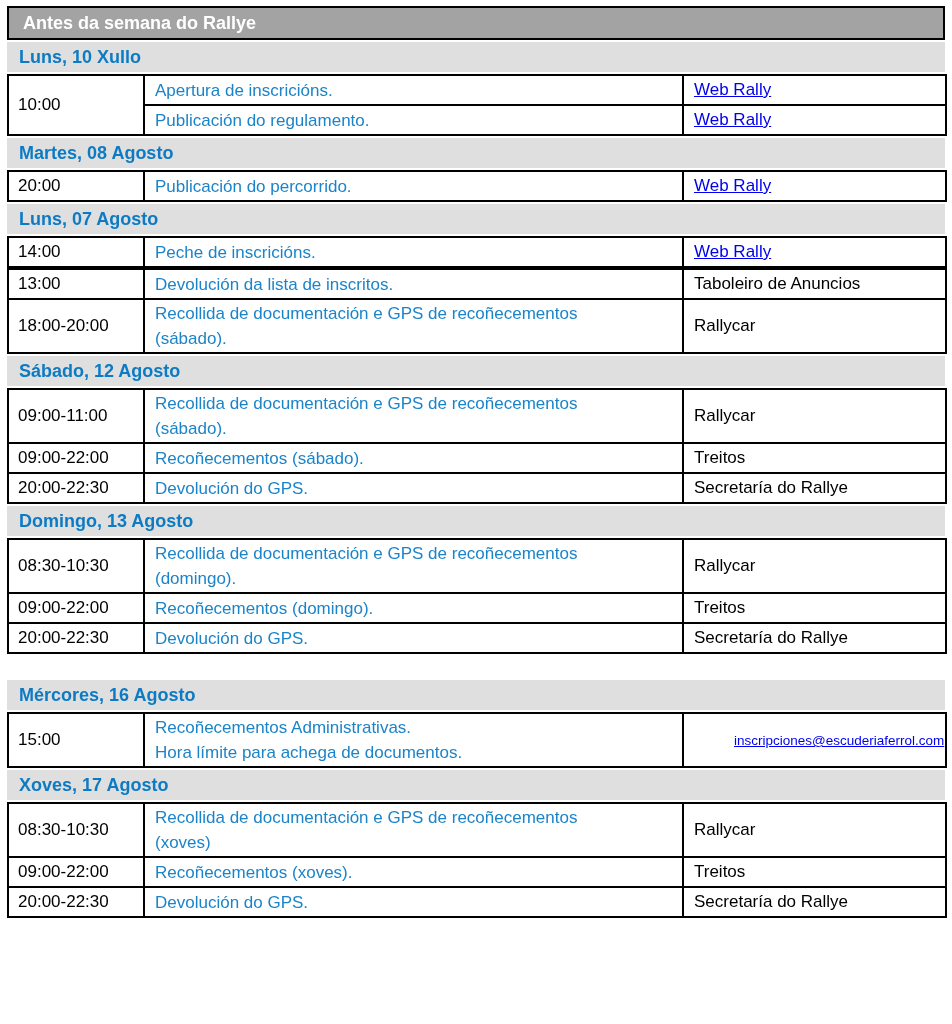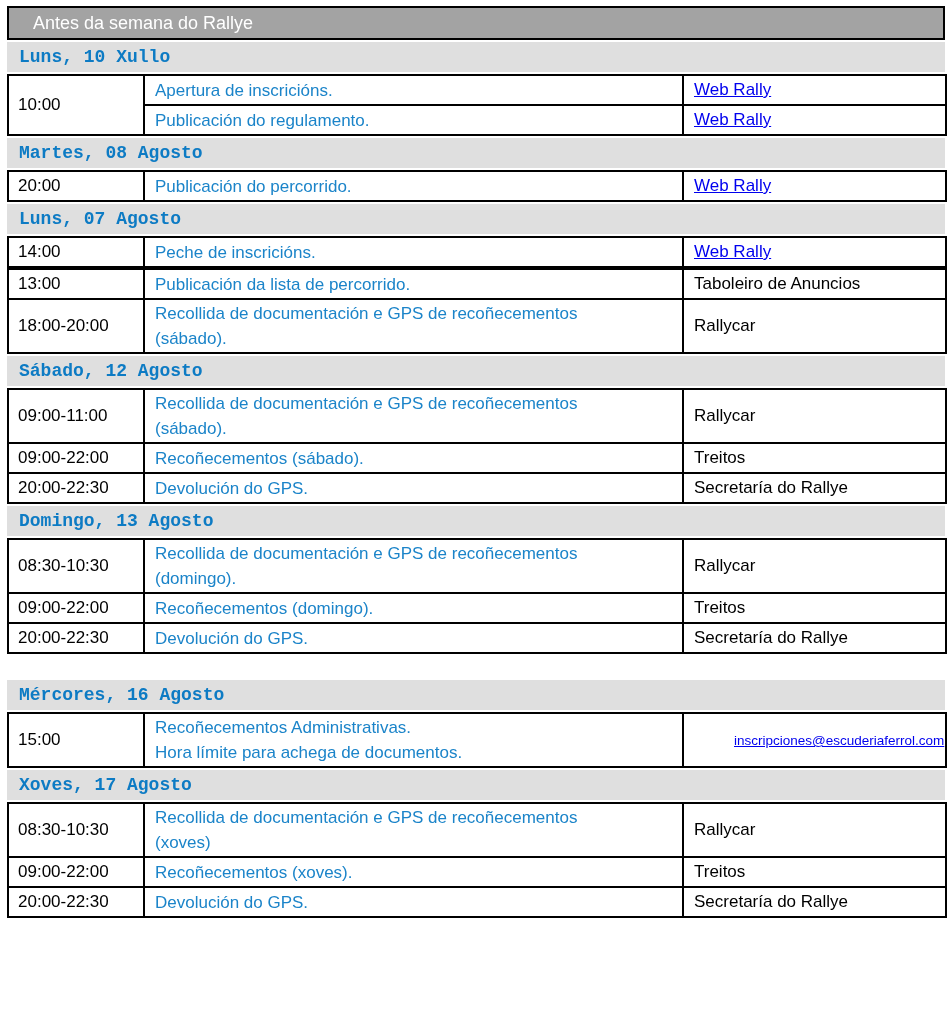--- a/index.html
+++ b/index.html
@@ -18,38 +18,37 @@
     background:#ffffff;
     font-family:"Liberation Sans","DejaVu Sans",sans-serif;
     font-size:17px;
     color:#000;
   }
   .wrap{margin:6px 7px 0 7px;width:938px;}
   .table-title{
     background:var(--header-bg,#a3a3a3);
     border:2px solid var(--border,#000);
     color:var(--header-text,#fff);
-    font-weight:normal;
+    font-weight:bold;
     font-size:18px;
     height:34px;
     display:flex;
     align-items:center;
-    padding-left:24px;
+    padding-left:14px;
   }
   .day-band{
     background:var(--day-band-bg,#dfdfdf);
     color:var(--day-text,#0d7bc4);
     font-weight:bold;
     font-size:18px;
     height:30px;
     display:flex;
     align-items:center;
     padding-left:12px;
     margin:2px 0;
-    font-family:Liberation Mono, monospace;
   }
   table.day-table{
     border-collapse:collapse;
     table-layout:fixed;
     width:938px;
     border-radius:26px;
   }
   table.day-table td{
     border:2px solid var(--border,#000);
     vertical-align:middle;
@@ -129,21 +128,21 @@
 
     <table class="day-table">
       <colgroup>
           <col class="c-time">
           <col class="c-desc">
           <col class="c-where">
         </colgroup>
       <tbody>
           <tr class="r">
         <td class="time">13:00</td>
-        <td class="desc">Publicación da lista de percorrido.</td>
+        <td class="desc">Devolución da lista de inscritos.</td>
         <td class="where">Taboleiro de Anuncios</td>
       </tr>
       <tr class="tall">
         <td class="time">18:00-20:00</td>
         <td class="desc">
           <div>Recollida de documentación e GPS de recoñecementos</div>
           <div>(sábado).</div>
         </td>
         <td class="where">Rallycar</td>
       </tr>

